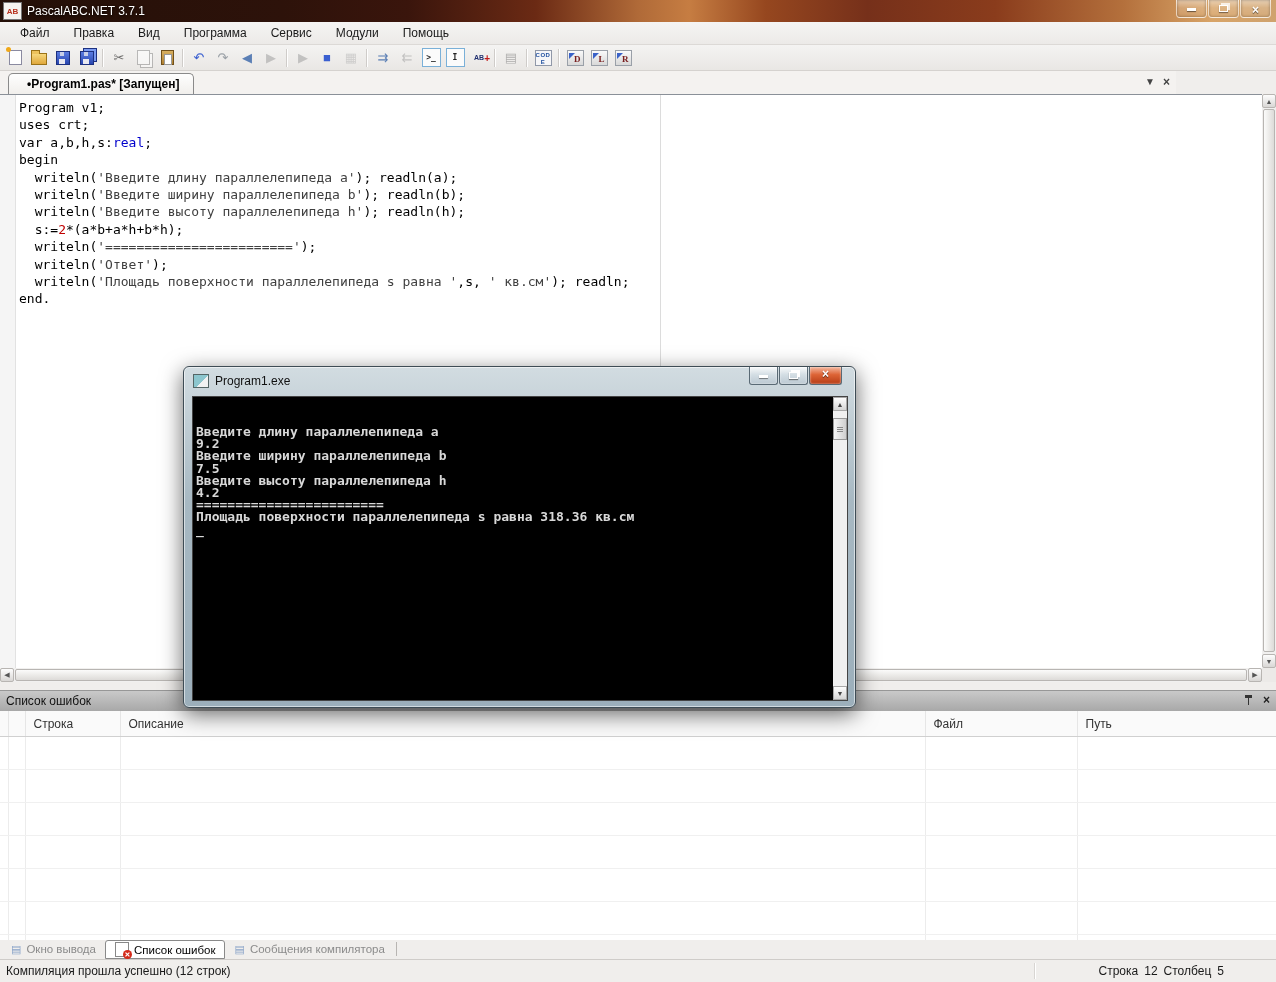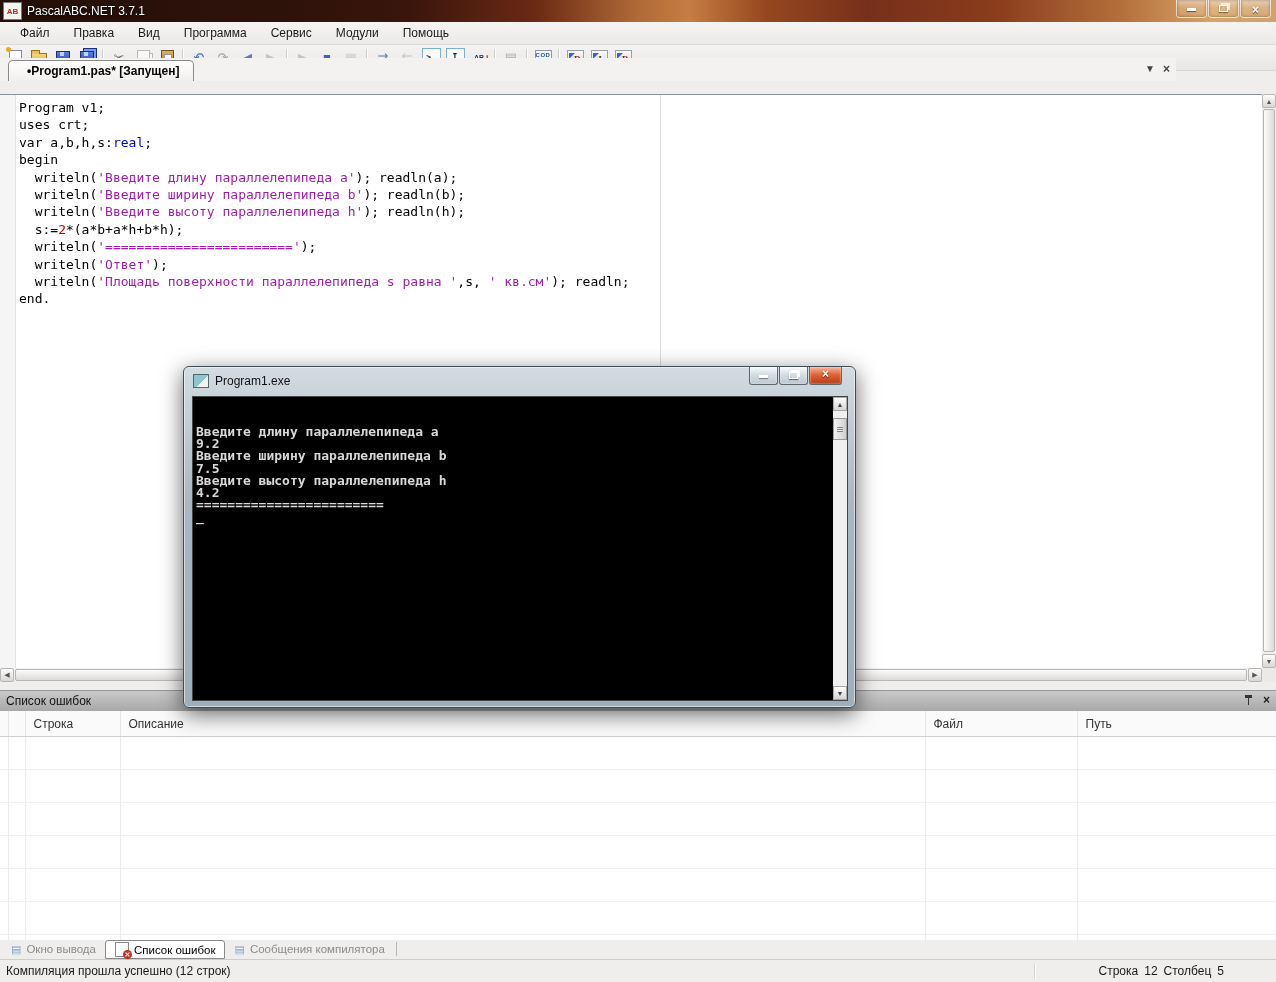--- a/index.html
+++ b/index.html
@@ -56,33 +56,33 @@
   .i-code{width:17px;height:16px;border:1px solid #9098a8;background:#f6f6f8;color:#2050a0;
     font:bold 6px/7px "Liberation Sans",sans-serif;text-align:center;padding-top:1px;box-sizing:border-box;letter-spacing:.5px;
     word-break:break-all;}
   .i-dlr{width:17px;height:16px;background:linear-gradient(#fafafa,#d8d8d8);border:1px solid #9aa0a8;
     font:bold 9px "Liberation Serif",serif;color:#7a2020;display:flex;align-items:flex-end;justify-content:flex-end;
     padding:1px 2px;box-sizing:border-box;position:relative;}
   .i-dlr::before{content:"";position:absolute;left:1px;top:2px;border:3px solid transparent;border-top-color:#3a62c8;border-left-color:#3a62c8;}
   .c-blue{color:#3a5fd0;} .c-gray{color:#9aa0a6;} .c-steel{color:#5b7fb5;} .c-grid{color:#b0b5ba;}
 
   
-  #tabbar{left:0;top:58px;width:1176px;height:23px;background:#f4f2f0;}
+  #tabbar{left:0;top:71px;width:1176px;height:23px;background:#f4f2f0;}
   #edit-tab{position:absolute;left:8px;top:2px;height:20px;padding:0 14px 0 18px;
     background:linear-gradient(#fefefe,#f1efec);border:1px solid #8a8a8a;border-bottom:none;border-radius:5px 5px 0 0;
     font:bold 12px "Liberation Sans",sans-serif;line-height:20px;color:#000;transform:skewX(0);}
   #tab-controls{position:absolute;right:6px;top:4px;display:flex;gap:8px;color:#444;}
   .tabctl{font-size:10px;line-height:14px;}
 
   
   #editor{left:0;top:94px;width:1262px;height:574px;background:#fff;border-top:1px solid #8a9098;box-sizing:border-box;padding-left:16px;}
   #gutter{position:absolute;left:0;top:0;width:15px;height:100%;background:#f5f5f5;border-right:1px solid #e2e2e2;}
   #margin-line{position:absolute;left:660px;top:0;width:1px;height:100%;background:#dcdcdc;}
   #code-lines{position:absolute;left:19px;top:4px;font:13px "DejaVu Sans Mono",monospace;line-height:17.4px;white-space:pre;}
-  .tk-d{color:#000;} .tk-s{color:#a21caf;} .tk-n{color:#c00000;} .tk-t{color:#0000cc;}
+  .tk-d{color:#000;} .tk-s{color:#404040;} .tk-n{color:#c00000;} .tk-t{color:#0000cc;}
 
   
   .sb-track{background:#f1f0ef;}
   .sb-btn{position:absolute;background:linear-gradient(#fdfdfd,#d9d7d5);border:1px solid #b8b5b2;border-radius:2px;
     color:#555;display:flex;align-items:center;justify-content:center;font-size:7px;box-sizing:border-box;}
   .sb-thumb{position:absolute;background:linear-gradient(90deg,#fbfbfa,#dddbd8);border:1px solid #b8b5b2;border-radius:2px;box-sizing:border-box;}
   .sb-thumb.h{background:linear-gradient(#fbfbfa,#dddbd8);}
   #vscroll{position:absolute;left:1262px;top:94px;width:14px;height:574px;}
   #hscroll{position:absolute;left:0;top:668px;width:1262px;height:14px;}
   #sb-corner{position:absolute;left:1262px;top:668px;width:14px;height:14px;background:#eceae8;}
@@ -403,20 +403,20 @@
       <div class="cbtn w28">
           <span class="g-minbar"></span>
         </div>
       <div class="cbtn w28">
           <span class="g-restore"></span>
         </div>
       <div class="cbtn w32 close"><span class="g-close">×</span></div>
     </div>
   </div>
   <div id="c-body">
-    <div id="console-lines"><div>Введите длину параллелепипеда a</div><div>9.2</div><div>Введите ширину параллелепипеда b</div><div>7.5</div><div>Введите высоту параллелепипеда h</div><div>4.2</div><div>========================</div><div>_</div></div>
+    <div id="console-lines"><div>Введите длину параллелепипеда a</div><div>9.2</div><div>Введите ширину параллелепипеда b</div><div>7.5</div><div>Введите высоту параллелепипеда h</div><div>4.2</div><div>========================</div><div>Площадь поверхности параллелепипеда s равна 318.36 кв.см</div><div>_</div></div>
     <div id="c-scroll">
       <div class="csb-btn" style="top:0;">▲</div>
       <div id="c-thumb"></div>
       <div class="csb-btn" style="bottom:0;">▼</div>
     </div>
   </div>
 </div>
 
 </body></html>

